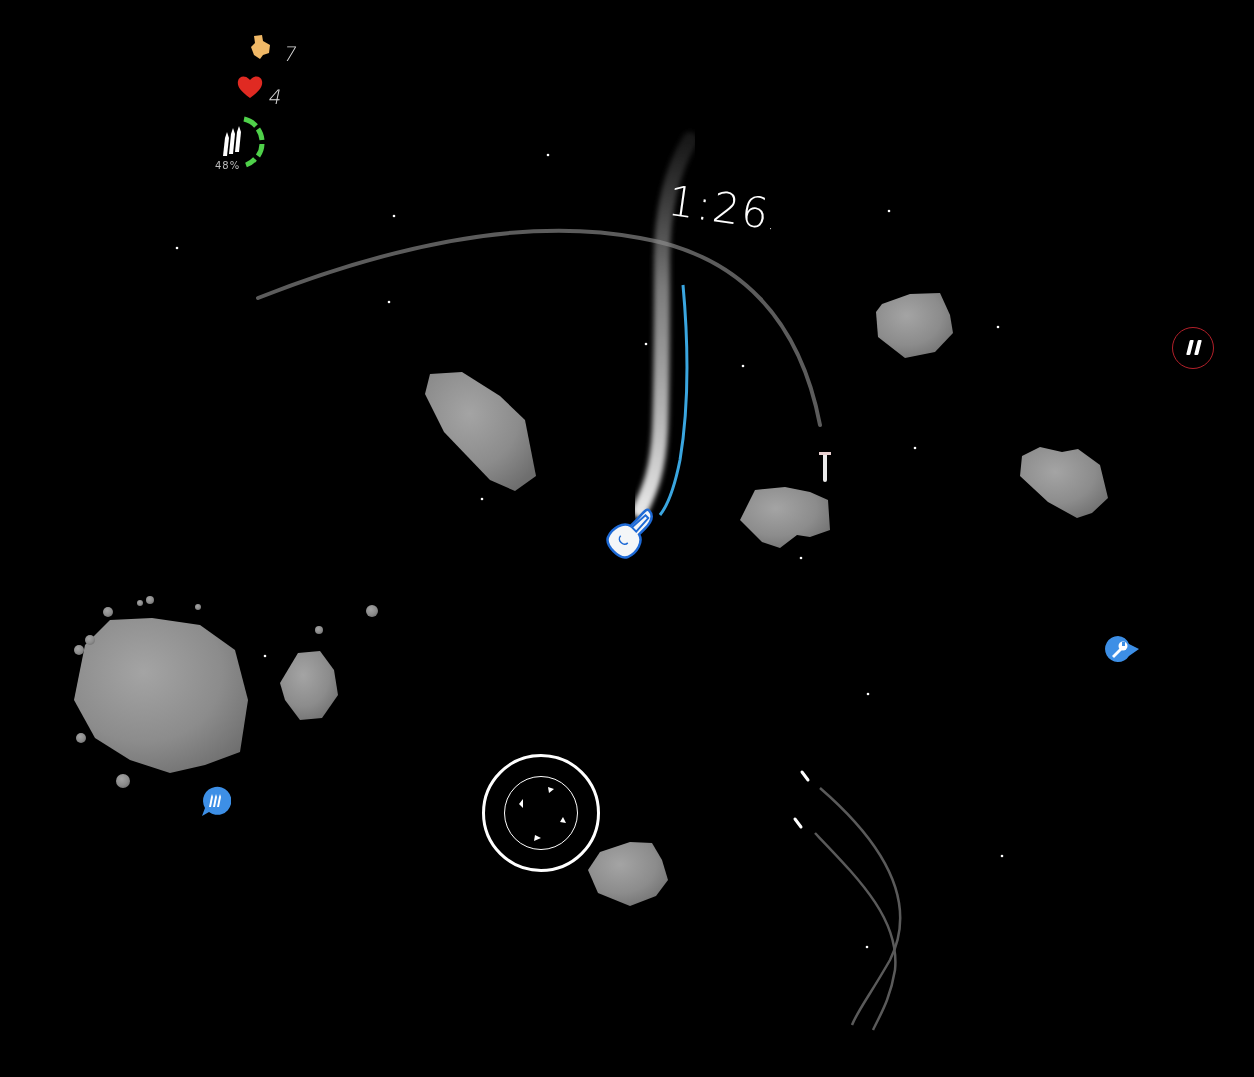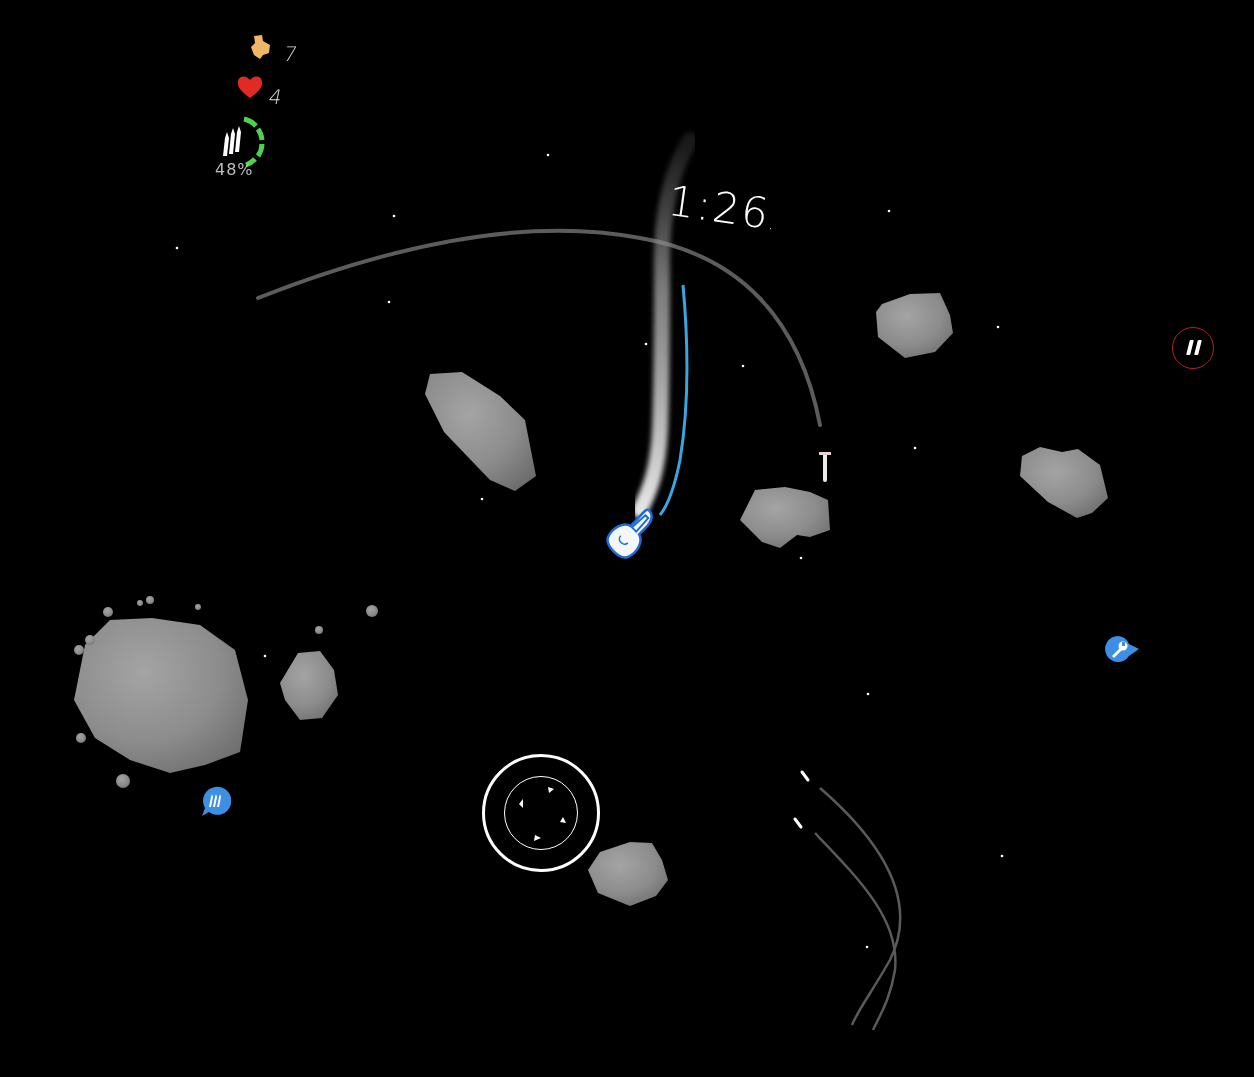--- a/index.html
+++ b/index.html
@@ -1,20 +1,20 @@
 <!DOCTYPE html>
 <html><head>
 <meta charset="utf-8">
 <style>
   html, body { margin:0; padding:0; background:#000; }
   body { width:1254px; height:1077px; position:relative; overflow:hidden; font-family:"DejaVu Sans", sans-serif; }
   .layer { position:absolute; left:0; top:0; width:1254px; height:1077px; }
   .abs { position:absolute; }
   .hud-count { position:absolute; color:#d9d9d9; font-size:20px; font-weight:200; transform:skewX(-12deg); font-family:"DejaVu Sans", sans-serif; }
-  .ammo-pct { position:absolute; color:#bdbdbd; font-size:16px; letter-spacing:1px; }
+  .ammo-pct { position:absolute; color:#bdbdbd; font-size:10px; letter-spacing:1px; }
   .timer { position:absolute; left:672px; top:176px; color:#fff; font-size:42px; font-weight:200; transform:rotate(8deg); transform-origin:left top; letter-spacing:2px; font-family:"DejaVu Sans", sans-serif; }
   .pause-btn { position:absolute; left:1172px; top:327px; width:42px; height:42px; border:1.5px solid #b3202a; border-radius:50%; box-sizing:border-box; cursor:pointer; }
   .pause-btn .bar { position:absolute; top:12px; width:4px; height:15px; background:#fff; border-radius:1px; transform:skewX(-14deg); }
   .joystick { position:absolute; left:482px; top:754px; width:118px; height:118px; border:3px solid #fff; border-radius:50%; box-sizing:border-box; cursor:pointer; }
   .joystick .inner { position:absolute; left:19px; top:19px; width:74px; height:74px; border:1.5px solid #fff; border-radius:50%; box-sizing:border-box; }
   .pickup { position:absolute; cursor:pointer; }
 </style>
 </head>
 <body>
 

